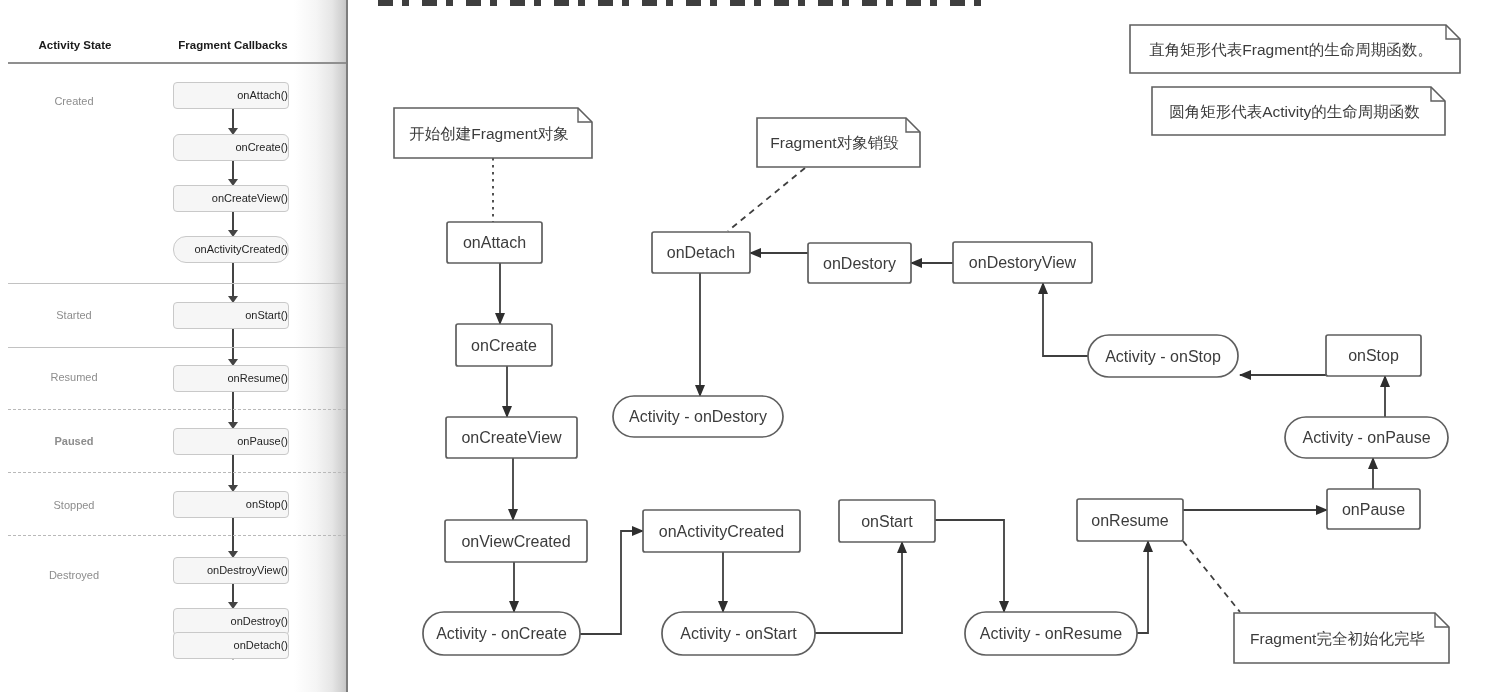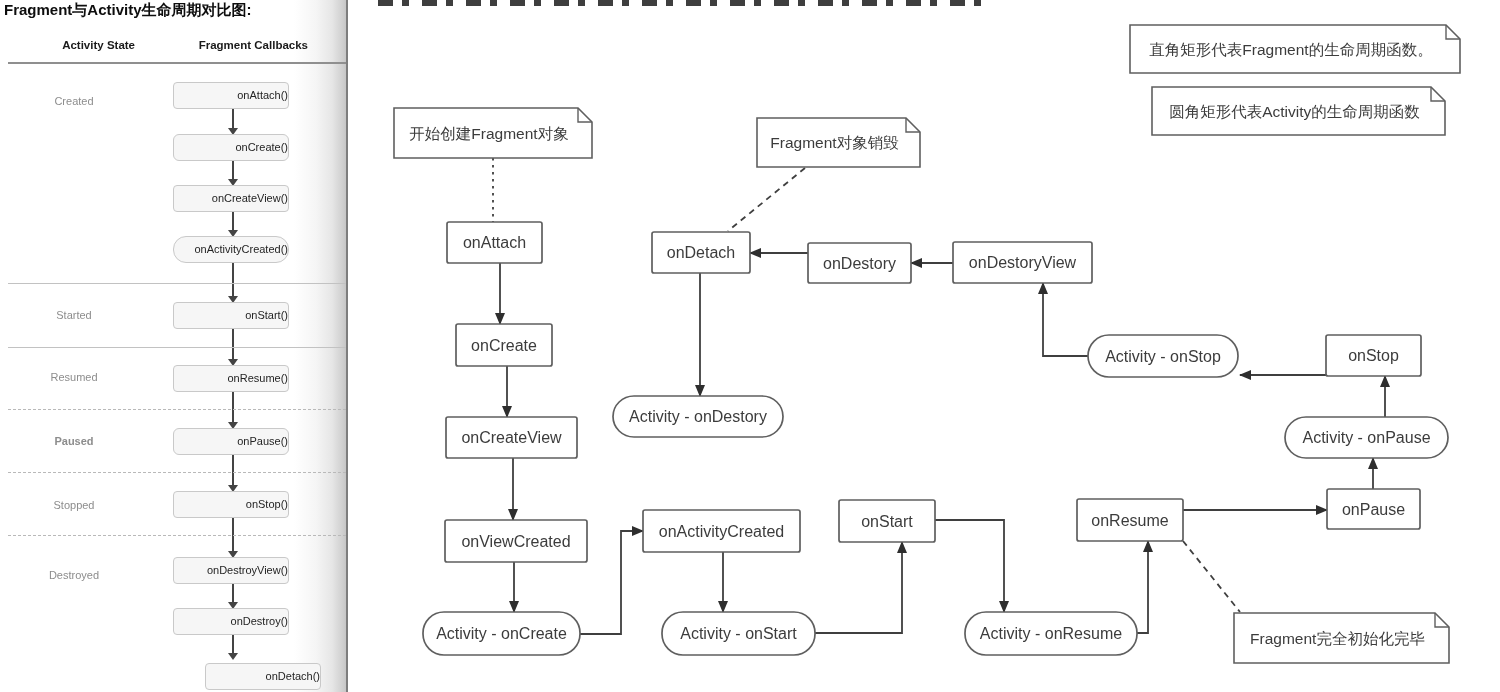--- a/index.html
+++ b/index.html
@@ -9,21 +9,21 @@
   #dsvg text{font-family:"Liberation Sans","DejaVu Sans",sans-serif;}
   .top-remnant{position:absolute;z-index:1;left:378px;top:0;width:612px;height:6px;
     background:
       repeating-linear-gradient(90deg,#1c1c1c 0 15px,rgba(0,0,0,0) 15px 24px,#1c1c1c 24px 31px,rgba(0,0,0,0) 31px 44px);
     opacity:.85;}
   
   .sidebar{position:absolute;z-index:2;left:0;top:0;width:348px;height:692px;
     background:linear-gradient(90deg,#ffffff 0 294px,#f5f5f5 316px,#e6e6e6 332px,#cccccc 344px,#bfbfbf 348px);
     border-right:2px solid #7d7d7d;box-sizing:border-box;}
   .sb-title{position:absolute;left:4px;top:1px;font-size:15px;font-weight:bold;color:#0d0d0d;white-space:nowrap;}
-  .sb-col{position:absolute;top:39px;font-size:11.5px;font-weight:bold;color:#1a1a1a;text-align:right;}
+  .sb-col{position:absolute;top:39px;font-size:11.5px;font-weight:bold;color:#1a1a1a;text-align:center;}
   .sb-col.c1{left:15px;width:120px;}
   .sb-col.c2{left:158px;width:150px;}
   .sb-rows{position:absolute;left:0;top:0;width:100%;height:100%;}
   .sb-state{position:absolute;left:8px;width:132px;text-align:center;font-size:11px;color:#8d8d8d;}
   .sb-box{position:absolute;left:173px;width:116px;height:27px;line-height:25px;box-sizing:border-box;
     background:#f6f6f6;border:1px solid #c9c9c9;border-radius:4px;text-align:right;
     font-size:11px;color:#242424;white-space:nowrap;}
   .sb-arrow{position:absolute;left:232px;width:1.6px;background:#444;}
   .sb-arrow::after{content:'';position:absolute;bottom:-7px;left:-4.2px;
     border:5px solid transparent;border-bottom:0;border-top:7px solid #444;}
@@ -111,51 +111,50 @@
       <path d="M1431,87 V101 H1445" fill="none" stroke="#5f5f5f" stroke-width="1.4"></path>
       <text x="1294.5" y="116.5" text-anchor="middle" font-size="15.5" fill="#3c3c3c">圆角矩形代表Activity的生命周期函数</text>
       <path d="M1234,613 H1435 L1449,627 V663 H1234 Z" fill="#ffffff" stroke="#5f5f5f" stroke-width="1.6"></path>
       <path d="M1435,613 V627 H1449" fill="none" stroke="#5f5f5f" stroke-width="1.4"></path>
       <text x="1337.5" y="643.5" text-anchor="middle" font-size="15.5" fill="#3c3c3c">Fragment完全初始化完毕</text>
     </svg>
 
   <div class="top-remnant"></div>
 
   <div class="sidebar">
-    <div class="sb-title">Fragment与Activity生命周期对比图:</div>
     <div class="sb-col c1">Activity State</div>
     <div class="sb-col c2">Fragment Callbacks</div>
     <div class="sb-rows">
         <div class="sb-state" style="top: 95px;">Created</div>
         <div class="sb-box" style="top: 82px;">onAttach()</div>
         <div class="sb-arrow" style="top: 109px; height: 19px;"></div>
         <div class="sb-box" style="top: 134px; border-radius: 6px;">onCreate()</div>
         <div class="sb-arrow" style="top: 161px; height: 18px;"></div>
         <div class="sb-box" style="top: 185px;">onCreateView()</div>
         <div class="sb-arrow" style="top: 212px; height: 18px;"></div>
         <div class="sb-box" style="top: 236px; border-radius: 13px;">onActivityCreated()</div>
         <div class="sb-state" style="top: 309px;">Started</div>
         <div class="sb-arrow" style="top: 263px; height: 33px;"></div>
         <div class="sb-box" style="top: 302px;">onStart()</div>
         <div class="sb-state" style="top: 371px;">Resumed</div>
         <div class="sb-arrow" style="top: 329px; height: 30px;"></div>
         <div class="sb-box" style="top: 365px;">onResume()</div>
         <div class="sb-state" style="top: 435px; font-weight: bold;">Paused</div>
         <div class="sb-arrow" style="top: 392px; height: 30px;"></div>
-        <div class="sb-box" style="top: 428px; border-radius: 6px;">onPause()</div>
+        <div class="sb-box" style="top: 428px;">onPause()</div>
         <div class="sb-state" style="top: 499px;">Stopped</div>
         <div class="sb-arrow" style="top: 455px; height: 30px;"></div>
         <div class="sb-box" style="top: 491px;">onStop()</div>
         <div class="sb-state" style="top: 569px;">Destroyed</div>
         <div class="sb-arrow" style="top: 518px; height: 33px;"></div>
         <div class="sb-box" style="top: 557px;">onDestroyView()</div>
         <div class="sb-arrow" style="top: 584px; height: 18px;"></div>
         <div class="sb-box" style="top: 608px;">onDestroy()</div>
         <div class="sb-arrow" style="top: 635px; height: 18px;"></div>
-        <div class="sb-box" style="top: 663px; margin-left: 32px;">onDetach()</div>
+        <div class="sb-box" style="top: 632px;">onDetach()</div>
         <div class="sb-div header" style="top: 62px;"></div>
         <div class="sb-div" style="top: 283px;"></div>
         <div class="sb-div" style="top: 347px;"></div>
         <div class="sb-div dashed" style="top: 409px;"></div>
         <div class="sb-div dashed" style="top: 472px;"></div>
         <div class="sb-div dashed" style="top: 535px;"></div>
       </div>
   </div>
 
 </div>

